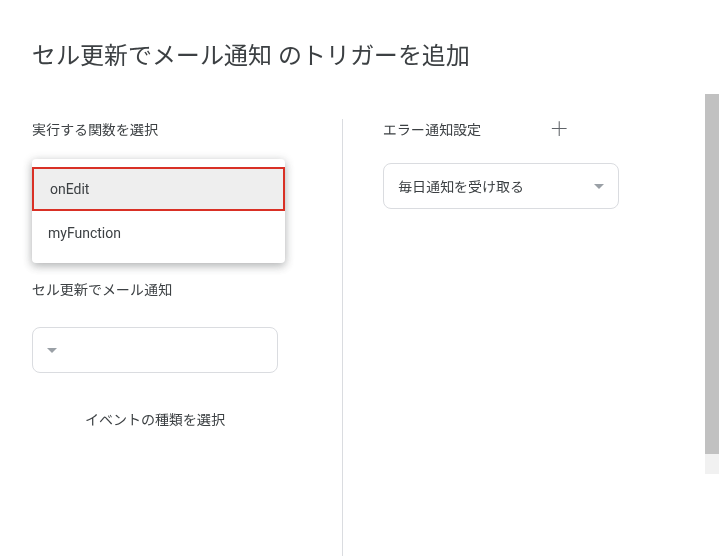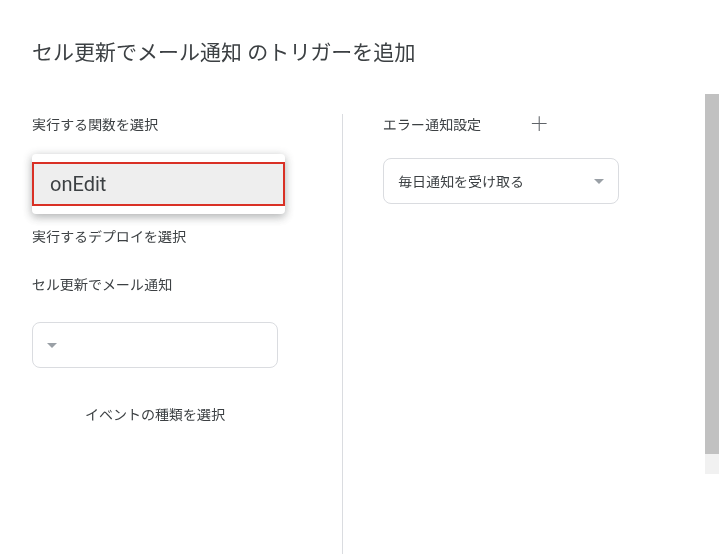--- a/index.html
+++ b/index.html
@@ -7,21 +7,21 @@
     margin: 0;
     font-family: "Roboto", "Noto Sans JP", Arial, sans-serif;
     background: #fff;
     color: #3c4043;
     width: 719px;
     height: 556px;
     overflow: hidden;
     position: relative;
   }
   .page-title {
-    font-size: 21px;
+    font-size: 24px;
     font-weight: 400;
     color: #3c4043;
     padding: 36px 0 0 32px;
   }
   .columns {
     display: flex;
     margin-top: 48px;
     height: 440px;
     position: relative;
   }
@@ -43,20 +43,21 @@
   }
   .field-label {
     font-size: 14px;
     color: #3c4043;
     margin-bottom: 28px;
   }
   .label-row {
     display: flex;
     align-items: center;
     margin-bottom: 24px;
+    gap: 20px;
   }
   .label-row .field-label { margin-bottom: 0; }
   .plus-icon {
     margin-left: 48px;
     font-size: 20px;
     color: #5f6368;
     font-weight: 300;
     line-height: 1;
     cursor: pointer;
   }
@@ -99,21 +100,21 @@
     border-radius: 4px;
     box-shadow: 0 2px 10px rgba(60,64,67,0.3), 0 4px 8px rgba(60,64,67,0.15);
     z-index: 10;
     padding: 8px 0;
   }
   .dropdown-item {
     height: 44px;
     display: flex;
     align-items: center;
     padding: 0 16px;
-    font-size: 20px;
+    font-size: 14px;
     color: #3c4043;
     cursor: pointer;
   }
   .dropdown-item.highlighted {
     background: #eeeeee;
     border: 2px solid #d93025;
   }
 
   
   .scrollbar-track {
@@ -149,20 +150,21 @@
     <div class="field-label">セル更新でメール通知</div>
 
     <div class="select">
       <span class="arrow"></span>
     </div>
 
     <div class="field-label" style="margin-bottom:0;text-align:center;">イベントの種類を選択</div>
 
     <div class="dropdown-open">
       <div class="dropdown-item highlighted">onEdit</div>
+      <div class="dropdown-item">myFunction</div>
     </div>
 
   </div>
 
   <div class="col-divider"></div>
 
   <div class="col-right">
     <div class="label-row">
       <div class="field-label">エラー通知設定</div>
       <div class="plus-icon">＋</div>

